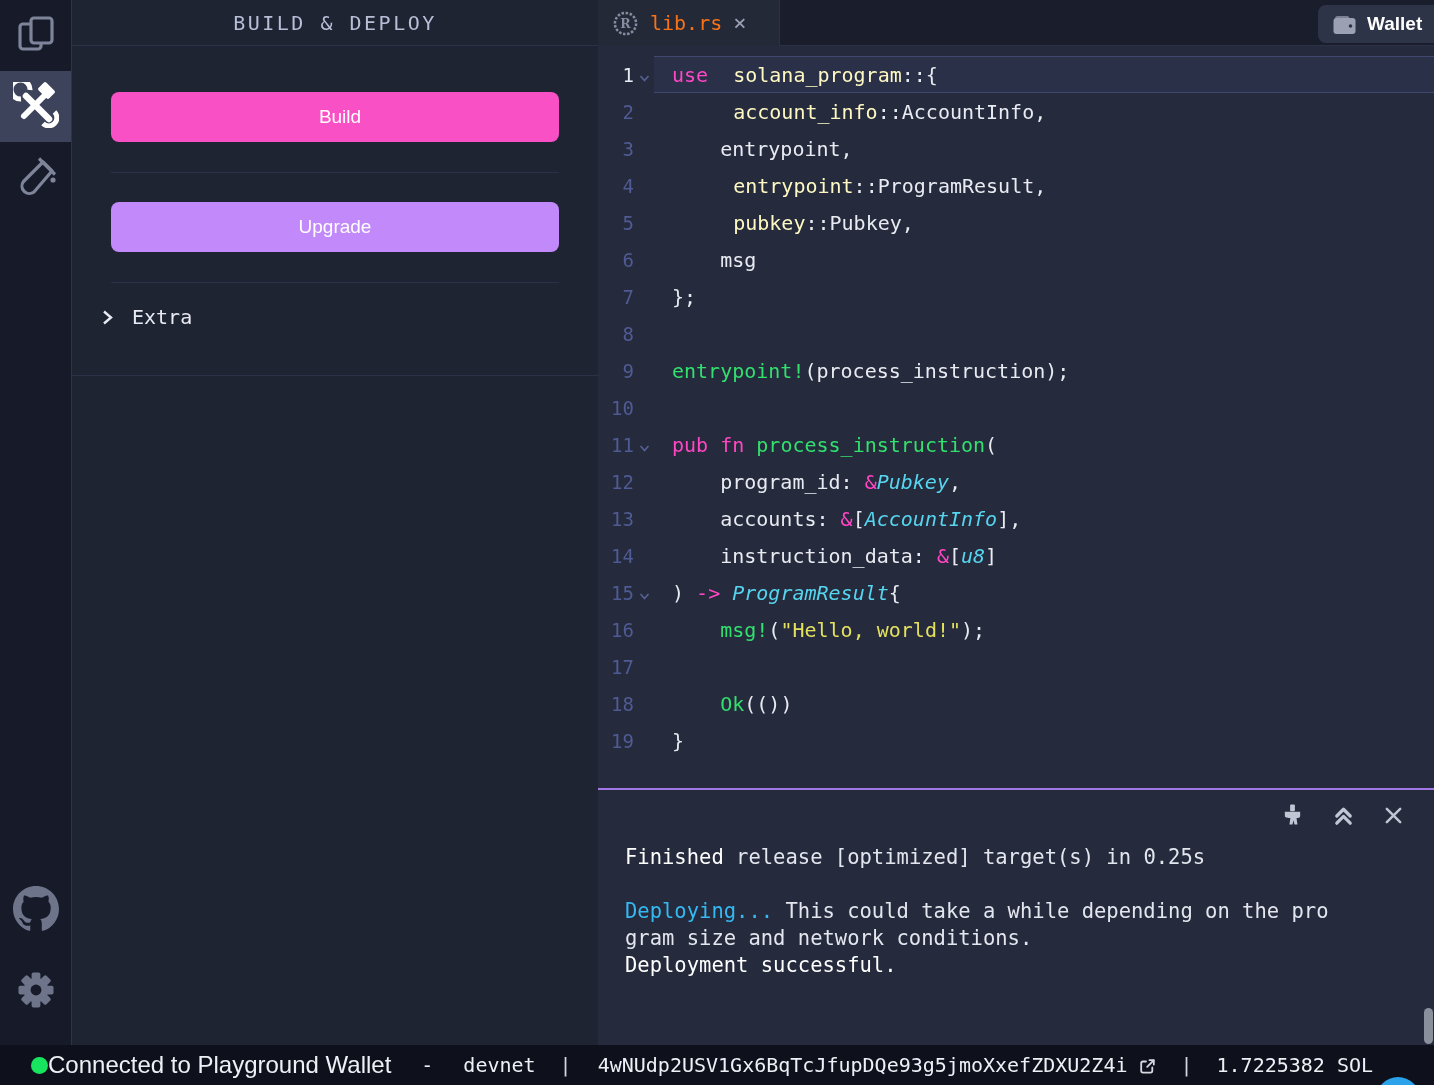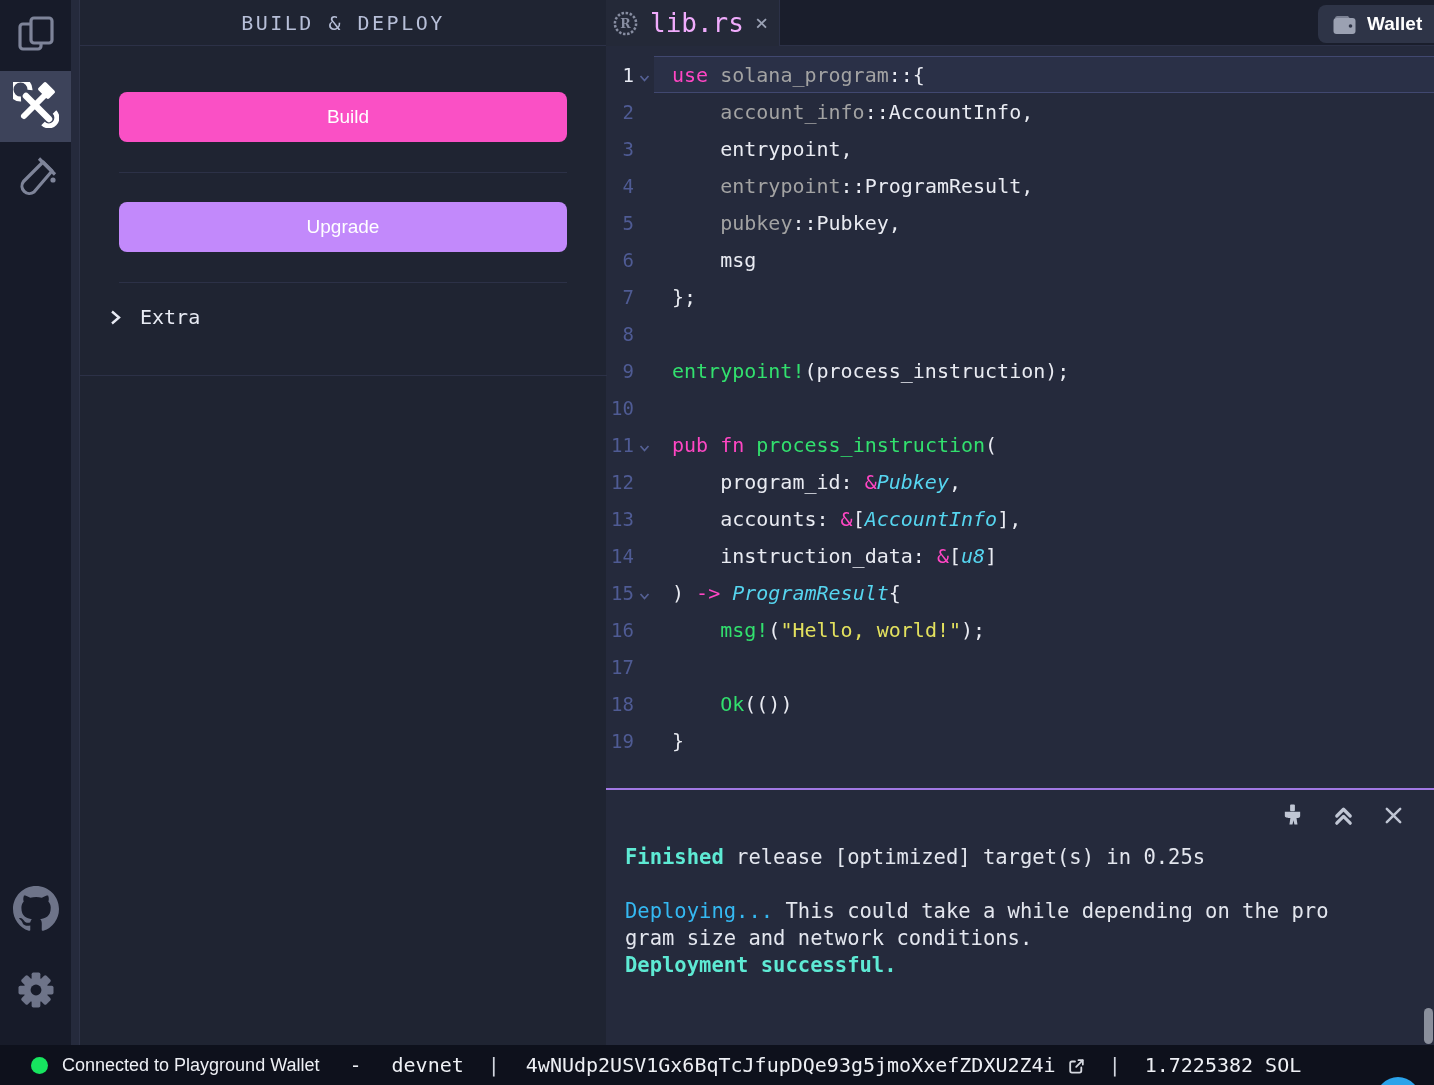--- a/index.html
+++ b/index.html
@@ -9,82 +9,82 @@
 
   
   .activity-bar { position:absolute; left:0; top:0; width:71px; height:1045px;
                   background:#171b29; z-index:5; }
   .act-item { width:71px; height:71px; display:flex; align-items:center; justify-content:center; cursor:pointer; }
   .act-item.active { background:#3d435a; }
   .act-bottom { position:absolute; bottom:18px; left:0; width:71px; display:flex; flex-direction:column; gap:10px; }
 
   
   .side-panel { position:absolute; left:71px; top:0; width:527px; height:1045px;
-                background:#1f2432; border-left:1px solid #2e3347; z-index:4;margin-left:8px; }
+                background:#1f2432; border-left:1px solid #2e3347; z-index:4; }
   .panel-header { height:46px; display:flex; align-items:center; justify-content:center;
                   color:#b7bfd8; font-size:20px; letter-spacing:2.5px;
                   border-bottom:1px solid #2c3147; }
   .panel-btn { position:absolute; left:39px; width:448px; height:50px; border:none; border-radius:8px;
                color:#ffffff; font-size:19px; font-family:"Liberation Sans", sans-serif; cursor:pointer; }
   .btn-build { top:92px; background:#fa50c5;padding-left:10px; }
   .btn-upgrade { top:202px; background:#c289fb; }
   .panel-divider { position:absolute; left:39px; width:448px; height:1px; background:#2c3147; }
   .div1 { top:172px; } .div2 { top:282px; }
   .extra-row { position:absolute; left:28px; top:305px; display:flex; align-items:center; gap:18px;
                color:#e8ebf4; font-size:20px; cursor:pointer; }
   .panel-section-border { position:absolute; left:0; top:375px; width:527px; height:1px; background:#2c3147; }
 
   
   .editor-col { position:absolute; left:598px; top:0; width:836px; height:1045px; background:#252a3c; }
   .tab-bar { position:absolute; left:0; top:0; width:836px; height:46px; background:#1a1e2c;
              border-bottom:1px solid #2c3147; }
   .tab { position:absolute; left:0; top:0; width:182px; height:46px; background:#242938;
          border-right:1px solid #2c3147; display:flex; align-items:center; gap:11px;
          padding-left:14px; cursor:pointer; }
-  .tab-label { color:#f0abfc; font-size:26px; }
+  .tab-label { color:#f97316; font-size:20px; }
   .tab-close { color:#9aa1b4; font-size:22px; line-height:1; cursor:pointer; }
   .wallet-btn { position:absolute; right:0; top:5px; height:38px; min-width:116px;
                 background:#2e3447; border:none; border-radius:8px 0 0 8px;
                 display:flex; align-items:center; gap:10px; padding:0 10px 0 14px;
                 color:#ffffff; font-family:"Liberation Sans", sans-serif;
                 font-size:19px; font-weight:bold; cursor:pointer; }
 
   
   .code-area { position:absolute; left:0; top:46px; width:836px; height:742px; padding-top:10px; }
   .code-line { display:flex; height:37px; align-items:center; font-size:20px; }
   .num { width:36px; text-align:right; color:#4f5b94; font-size:19px; flex:none; }
   .fold-slot { width:20px; flex:none; display:flex; justify-content:center; align-items:center; padding-top:8px; }
   .code-part { flex:1; height:100%; display:flex; align-items:center; padding-left:18px; white-space:pre; }
   .code-line.current .num { color:#e8ebf4; }
   .code-line.current .code-part { background:#2a3047; border-top:1px solid #414870; border-bottom:1px solid #414870; }
   .tk-kw   { color:#ff46c4; }
-  .tk-mod  { color:#a3a3a3; }
+  .tk-mod  { color:#fef9c3;margin-left:13px; }
   .tk-type { color:#56d5ef; font-style:italic; }
   .tk-fn   { color:#32e06e; }
   .tk-str  { color:#e3e15e; }
   .tk-fg   { color:#e9ebf2; }
 
   
   .terminal { position:absolute; left:0; top:788px; width:836px; height:257px;
               background:#252a3c; border-top:2px solid #a178e3; }
   .term-icons { position:absolute; top:13px; right:30px; display:flex; gap:28px; align-items:center; }
   .term-icon { cursor:pointer; display:flex; align-items:center; justify-content:center; }
   .term-body { position:absolute; left:27px; top:54px; right:16px; }
   .term-line { height:27px; line-height:27px; font-size:20.5px; white-space:pre; }
-  .tt-green { color:#5eead4; font-weight:bold; }
+  .tt-green { color:#ffffff; font-weight:normal; }
   .tt-cyan  { color:#35b9f2; font-weight:normal; }
   .tt-fg    { color:#e3e6ee; }
   .term-scroll-thumb { position:absolute; right:1px; top:218px; width:9px; height:36px;
                        background:#8a8f9c; border-radius:5px; cursor:pointer; }
 
   
   .status-bar { position:absolute; left:0; bottom:0; width:1434px; height:40px; background:#0e111c;
                 display:flex; align-items:center; color:#eef0f5; z-index:6; }
   .conn-dot { width:17px; height:17px; border-radius:50%; background:#17e55f; margin-left:31px; flex:none; }
-  .conn-text { font-family:"Liberation Sans", sans-serif; font-size:18px; margin-left:14px; }
+  .conn-text { font-family:"Liberation Sans", sans-serif; font-size:24px; }
   .sb-mono { font-size:20px; }
   .sb-dash { margin-left:30px; }
   .sb-net { margin-left:30px; cursor:pointer; }
   .sb-pipe { margin-left:24px; color:#d3d7e0; }
   .sb-addr { margin-left:26px; cursor:pointer; display:flex; align-items:center; gap:12px; }
   .sb-bal { margin-left:24px; }
 
   .blue-bubble { position:absolute; right:14px; bottom:-36px; width:44px; height:44px;
                  border-radius:50%; background:#2ba3ea; z-index:7; cursor:pointer; }
 </style>

